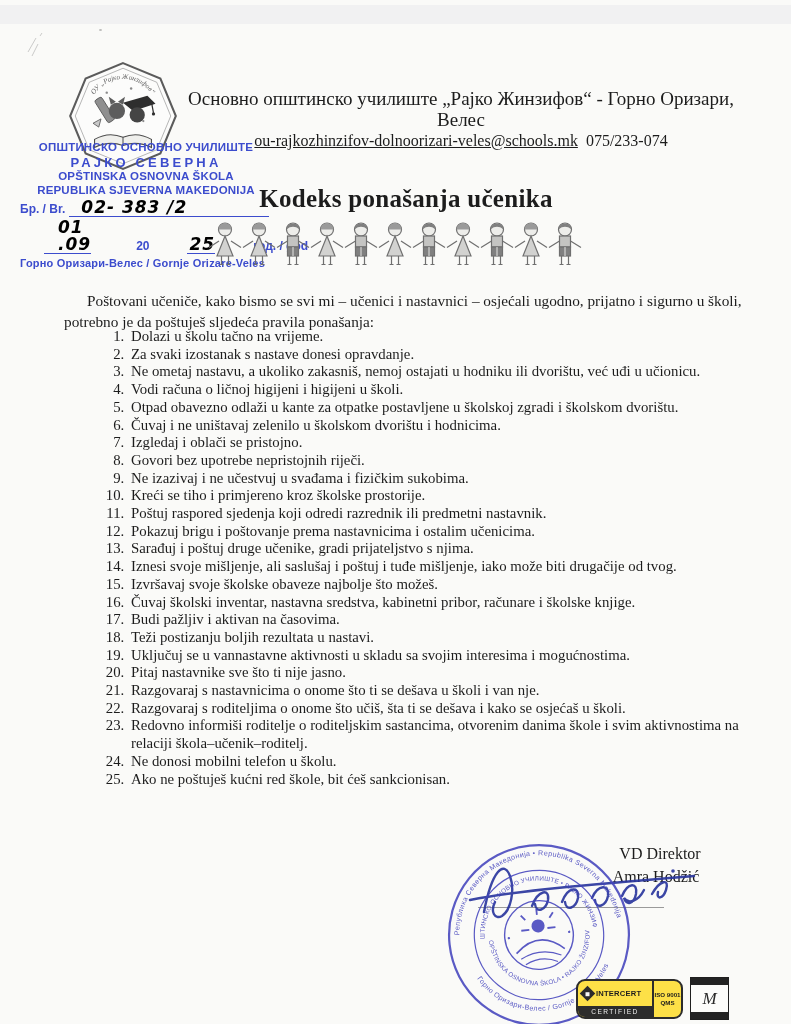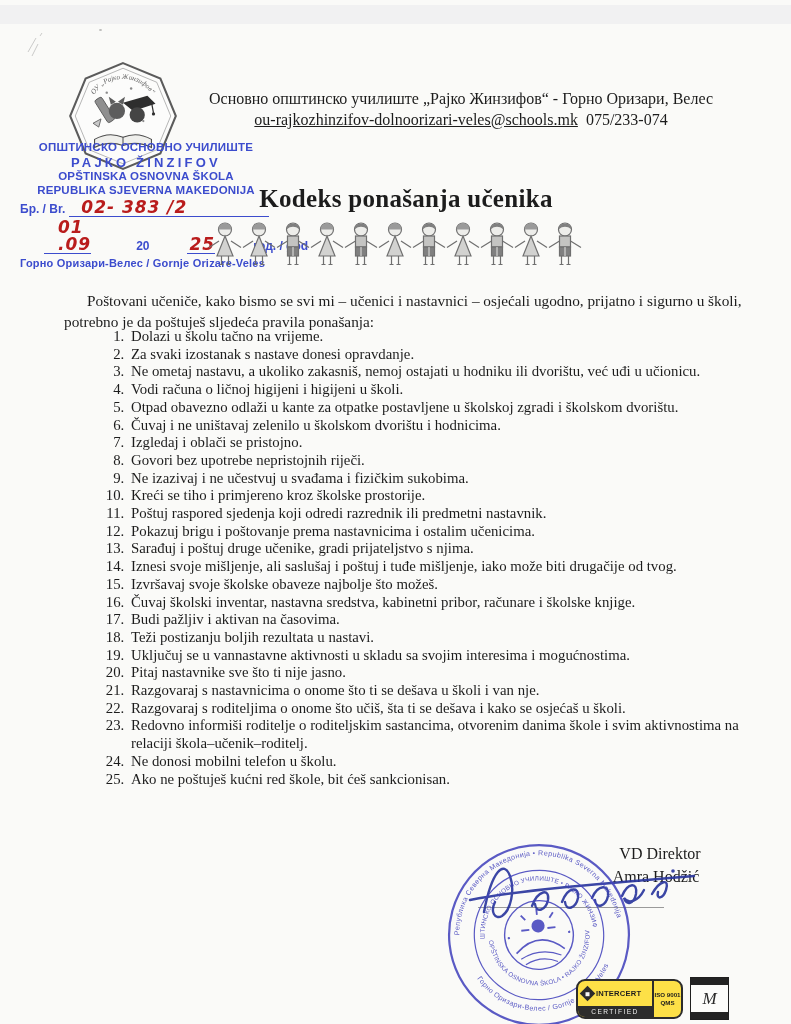--- a/index.html
+++ b/index.html
@@ -4,40 +4,40 @@
 <style>
   html,body{margin:0;padding:0;background:#e9e9e9;}
   #page{position:relative;width:791px;height:1024px;margin:0 auto;background:#fafaf8;
         font-family:"Liberation Serif",serif;color:#1c1c1c;overflow:hidden;}
   .scanband{position:absolute;left:0;top:5px;width:100%;height:19px;background:#f1f1f2;}
   .speck{position:absolute;left:99px;top:29px;width:3px;height:2px;background:#8a8a8a;border-radius:50%;opacity:.55;}
 
   
   .logo{position:absolute;left:60px;top:60px;width:126px;height:112px;}
   .header-text{position:absolute;left:178px;top:88px;width:566px;text-align:center;}
-  .header-line1{font-size:16px;line-height:21px;}
+  .header-line1{font-size:19px;line-height:21px;}
   .header-line2{font-size:16px;line-height:21px;}
   .header-line2 .email{text-decoration:underline;}
   .header-line2 .phone{margin-left:8px;}
 
   
   .ink{position:absolute;left:12px;top:141px;width:268px;color:#3c4ccd;
        font-family:"Liberation Sans",sans-serif;font-weight:700;text-align:center;}
   .ink .l{font-size:11.5px;line-height:13.8px;letter-spacing:.2px;}
   .ink .big{font-size:13px;line-height:15px;letter-spacing:3.2px;}
   .ink .bigl{font-size:12.5px;line-height:15px;letter-spacing:2.6px;}
   .numblock{margin-top:2px;text-align:left;padding-left:8px;font-size:12px;}
   .numrow{display:flex;align-items:flex-end;}
   .numrow .lbl{white-space:pre;padding-bottom:1px;}
   .uline{border-bottom:1.4px solid #3c4ccd;display:inline-block;text-align:left;}
   .w1{width:188px;margin-left:4px;padding-left:12px;}
   .w2{width:104px;margin-left:24px;padding-left:14px;}
   .w3{width:34px;margin:0 3px;padding-left:2px;}
   .hand{font-family:"DejaVu Sans",sans-serif;font-style:italic;font-weight:600;
-        color:#b91c1c;font-size:17px;line-height:17px;letter-spacing:1px;}
+        color:#000000;font-size:17px;line-height:17px;letter-spacing:1px;}
   .place{margin-top:3px;font-size:11px;letter-spacing:.2px;text-align:left;}
 
   
   .title{position:absolute;left:0;top:185px;width:812px;text-align:center;
          font-size:25px;font-weight:700;letter-spacing:.3px;}
   .kids{position:absolute;left:208px;top:220px;width:378px;height:48px;}
 
   
   .intro{position:absolute;left:64px;top:276px;width:678px;font-size:15.3px;
          line-height:20.6px;text-indent:23px;}
@@ -111,21 +111,21 @@
 
   <div class="header-text">
     <div class="header-line1">Основно општинско училиште „Рајко Жинзифов“ - Горно Оризари, Велес</div>
     <div class="header-line2">
       <span class="email">ou-rajkozhinzifov-dolnoorizari-veles@schools.mk</span><span class="phone">075/233-074</span>
     </div>
   </div>
 
   <div class="ink">
     <div class="l">ОПШТИНСКО ОСНОВНО УЧИЛИШТЕ</div>
-    <div class="big">РАЈКО ŽINZIFOV</div>
+    <div class="big">РАЈКО СЕВЕРНА</div>
     <div class="l">OPŠTINSKA OSNOVNA ŠKOLA</div>
     <div class="l">REPUBLIKA SJEVERNA MAKEDONIJA</div>
     <div class="numblock">
       <div class="numrow">
         <span class="lbl">Бр. / Br.</span>
         <span class="uline w1"><span class="hand">02- 383 /2</span></span>
       </div>
       <div class="numrow" style="margin-top:2px;gap:35px;">
         <span class="uline w2"><span class="hand">01 .09</span></span>
         <span class="lbl" style="margin-left:10px;">20</span>

